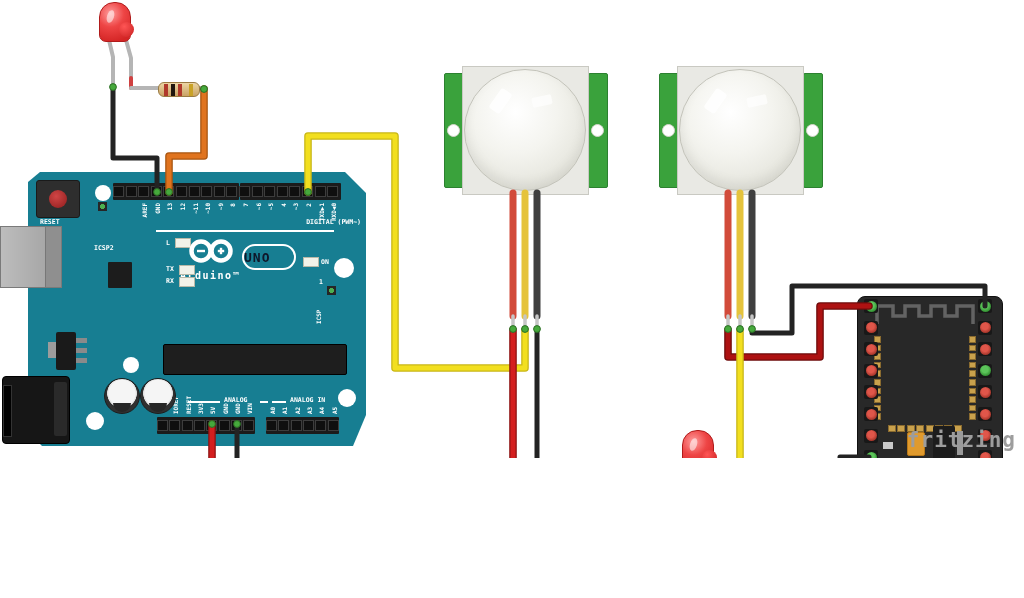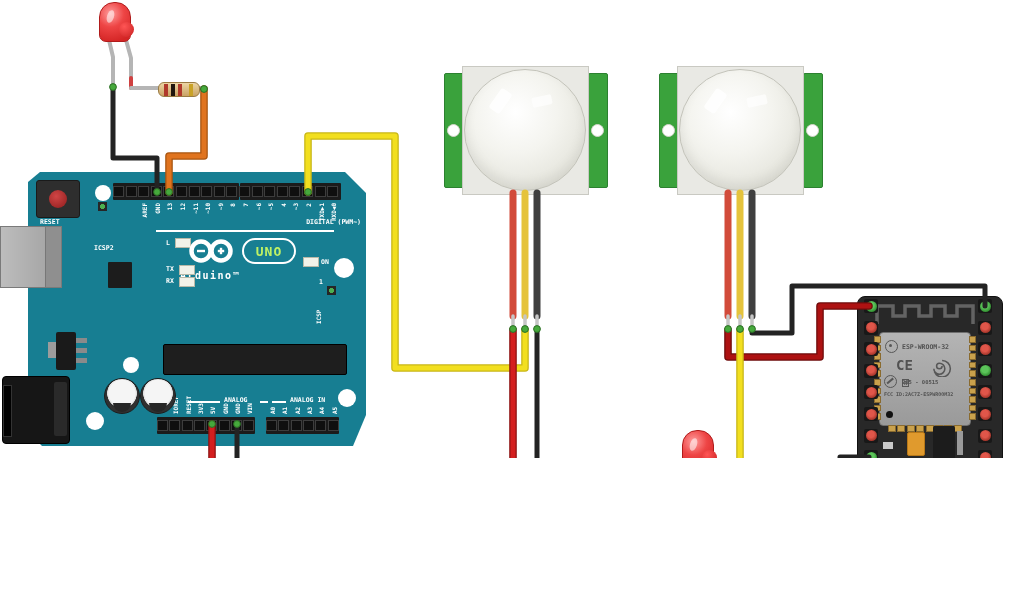--- a/index.html
+++ b/index.html
@@ -22,23 +22,23 @@
           font:bold 6px "DejaVu Sans Mono",monospace;line-height:7px;}
   .silk{color:#fff;font:bold 6.5px "DejaVu Sans Mono",monospace;white-space:nowrap;}
   .silkline{background:#fff;height:1.5px;}
   .resetbtn{left:8px;top:8px;width:42px;height:36px;background:#2e2e2e;border-radius:3px;border:1px solid #1a1a1a;}
   .resetbtn i{position:absolute;left:50%;top:50%;width:18px;height:18px;margin:-9px 0 0 -9px;
               background:radial-gradient(circle at 40% 35%,#d04545,#8f1d1d);border-radius:50%;}
   .icsp{display:grid;grid-gap:2px;}
   .icell{width:9px;height:9px;background:radial-gradient(circle,#4caf50 0 2.5px,#262626 2.6px);}
   .icell.gold{background:radial-gradient(circle,#c9a14c 0 2.5px,#262626 2.6px);}
   .ledrect{width:14px;height:8px;background:#f2f2e9;border:1px solid #b9b9a8;}
-  .unobadge{left:214px;top:66px;width:54px;height:26px;border:2px solid #fff;border-radius:13px;
-            color:#bef264;font:bold 13px "DejaVu Sans Mono",monospace;letter-spacing:1px;
-            text-align:center;line-height:24px;box-sizing:border-box;}
+  .unobadge{left:214px;top:72px;width:54px;height:26px;border:2px solid #fff;border-radius:13px;
+            color:#0f172a;font:bold 13px "DejaVu Sans Mono",monospace;letter-spacing:1px;
+            line-height:24px;box-sizing:border-box;}
   .brand{left:152px;top:98px;color:#fff;font:bold 10px "DejaVu Sans Mono",monospace;letter-spacing:1.5px;}
   .mainic{left:135px;top:172px;width:182px;height:29px;background:#1e1e1e;border:1px solid #000;border-radius:2px;}
   .reg{left:28px;top:160px;width:20px;height:38px;background:#1a1a1a;border-radius:2px;}
   .regleg{width:11px;height:5px;background:#8a8a8a;}
   .cap{width:34px;height:34px;border-radius:50%;border:1px solid #1d1d1d;
        background:radial-gradient(circle at 50% 42%,#f5f5f5 0 50%,#dedede 56%,#303030 58% 100%);}
   .capnotch{left:8px;bottom:1px;width:18px;height:9px;background:#262626;border-radius:0 0 9px 9px;}
   .chip{background:#1c1c1c;border-radius:1px;}
   
   .usb{left:0;top:226px;width:62px;height:62px;background:linear-gradient(90deg,#bdbdbd,#9f9f9f);
@@ -279,39 +279,20 @@
     <div class="pirhole" style="left:3px"></div>
     <div class="pirhole" style="left:147px"></div>
     <div class="dome"></div>
   </div>
 
   <div class="comp esp">
     <div class="esppcb"></div>
     <svg style="left:16px;top:5px" width="108" height="28" viewBox="0 0 108 28">
       <path d="M6,25 L6,7 L22,7 L22,17 L34,17 L34,7 L48,7 L48,17 L60,17 L60,7 L74,7 L74,17 L86,17 L86,7 L102,7 L102,25" fill="none" stroke="#636363" stroke-width="3.5"></path>
     </svg>
-    <div class="shield">
-      <div style="left:5px;top:7px;width:11px;height:11px;border:1.5px solid #575757;border-radius:50%">
-        <div style="left:3px;top:3px;width:3px;height:3px;background:#575757;border-radius:50%"></div>
-      </div>
-      <div class="shieldtxt" style="left:22px;top:10px">ESP-WROOM-32</div>
-      <div class="shieldtxt" style="left:16px;top:24px;font-size:14px">CE</div>
-      <svg style="left:50px;top:22px" width="22" height="22" viewBox="0 0 20 20">
-        <path d="M11 10 a2.5 2.5 0 1 1 -2.5 -2.5 a5 5 0 1 1 -5 5 a7.5 7.5 0 1 0 7.5 -7.5" fill="none" stroke="#575757" stroke-width="1.4"></path>
-      </svg>
-      <div style="left:4px;top:42px;width:11px;height:11px;border:1.5px solid #575757;border-radius:50%">
-        <div style="left:1px;top:4px;width:8px;height:1.5px;background:#575757;transform:rotate(-40deg)"></div>
-      </div>
-      <div class="shieldtxt" style="left:22px;top:46px;font-size:5.5px">
-        <span style="border:0.5px solid #575757;padding:0 1px">R</span>
-        <span>205 - 00515</span>
-      </div>
-      <div class="shieldtxt" style="left:4px;top:58px;font-size:5px">FCC ID:2AC7Z-ESPWROOM32</div>
-      <div style="left:6px;top:78px;width:7px;height:7px;background:#111;border-radius:50%"></div>
-    </div>
     <div id="esp-pads">
         <div class="pad" style="left: 19px; top: 42px; width: 5px; height: 4.5px; position: absolute;"></div>
         <div class="pad" style="left: 114px; top: 42px; width: 5px; height: 4.5px; position: absolute;"></div>
         <div class="pad" style="left: 19px; top: 50.6px; width: 5px; height: 4.5px; position: absolute;"></div>
         <div class="pad" style="left: 114px; top: 50.6px; width: 5px; height: 4.5px; position: absolute;"></div>
         <div class="pad" style="left: 19px; top: 59.2px; width: 5px; height: 4.5px; position: absolute;"></div>
         <div class="pad" style="left: 114px; top: 59.2px; width: 5px; height: 4.5px; position: absolute;"></div>
         <div class="pad" style="left: 19px; top: 67.8px; width: 5px; height: 4.5px; position: absolute;"></div>
         <div class="pad" style="left: 114px; top: 67.8px; width: 5px; height: 4.5px; position: absolute;"></div>
         <div class="pad" style="left: 19px; top: 76.4px; width: 5px; height: 4.5px; position: absolute;"></div>
@@ -486,13 +467,14 @@
       <circle cx="513" cy="329" r="3.4" fill="#46a93c" stroke="#2b6e24" stroke-width="1"></circle>
       <circle cx="525" cy="329" r="3.4" fill="#46a93c" stroke="#2b6e24" stroke-width="1"></circle>
       <circle cx="537" cy="329" r="3.4" fill="#46a93c" stroke="#2b6e24" stroke-width="1"></circle>
       <circle cx="728" cy="329" r="3.4" fill="#46a93c" stroke="#2b6e24" stroke-width="1"></circle>
       <circle cx="740" cy="329" r="3.4" fill="#46a93c" stroke="#2b6e24" stroke-width="1"></circle>
       <circle cx="752" cy="329" r="3.4" fill="#46a93c" stroke="#2b6e24" stroke-width="1"></circle>
       <circle cx="692" cy="516" r="3.4" fill="#46a93c" stroke="#2b6e24" stroke-width="1"></circle>
       <circle cx="814" cy="497" r="3.4" fill="#46a93c" stroke="#2b6e24" stroke-width="1"></circle>
     </svg>
 
+  <div id="watermark">fritzing</div>
 </div>
 
 </body></html>

